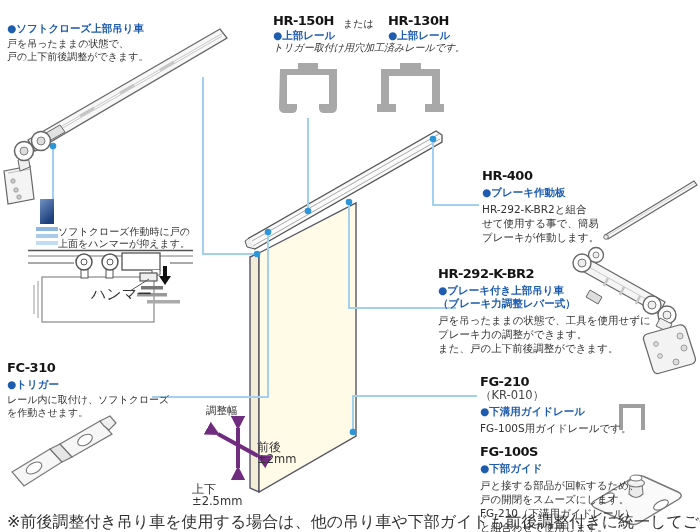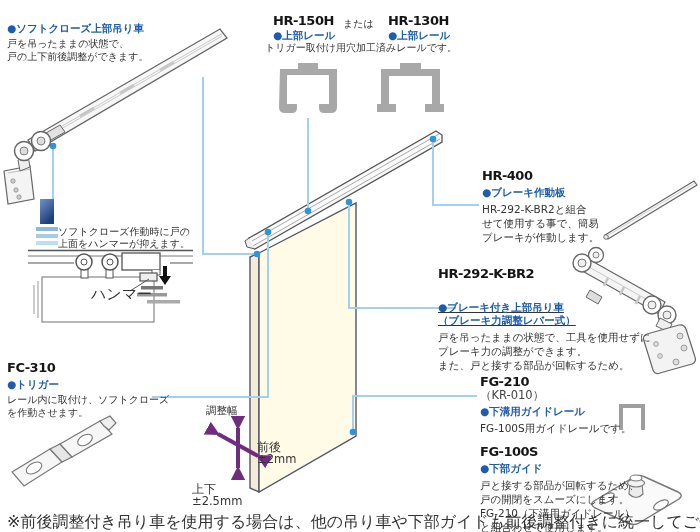--- a/index.html
+++ b/index.html
@@ -179,21 +179,21 @@
       <div>戸を吊ったままの状態で、</div>
       <div>戸の上下前後調整ができます。</div>
     </div>
   </div>
 
   <div class="abs code" style="left:273px;top:14px;">HR-150H</div>
   <div class="abs or" style="left:343px;top:17px;">または</div>
   <div class="abs code" style="left:388px;top:14px;">HR-130H</div>
   <div class="abs cat2" style="left:273px;top:29px;">●上部レール</div>
   <div class="abs cat2" style="left:388px;top:29px;">●上部レール</div>
-  <div class="abs bd" style="left:265px;top:38px;">トリガー取付け用穴加工済みレールです。</div>
+  <div class="abs bd" style="left:273px;top:38px;font-style:italic;">トリガー取付け用穴加工済みレールです。</div>
 
   <div class="deco-block"></div>
   <div class="deco-bar" style="top:227px;height:4px;background:#8fb6dc;"></div>
   <div class="deco-bar" style="top:234px;height:3.5px;background:#a9cbe9;"></div>
   <div class="deco-bar" style="top:241px;height:3.5px;background:#c2dcf1;"></div>
   <div class="badge-cap">
     <div>ソフトクローズ作動時に戸の</div>
     <div>上面をハンマーが抑えます。</div>
   </div>
   <div class="abs hammer-lbl" style="left:91px;top:285px;">ハンマー</div>
@@ -212,28 +212,28 @@
     <div class="cat">●ブレーキ作動板</div>
     <div class="bd2">
       <div>HR-292-K-BR2と組合</div>
       <div>せて使用する事で、簡易</div>
       <div>ブレーキが作動します。</div>
     </div>
   </div>
 
   <div class="abs" style="left:438px;top:267px;">
     <div class="code">HR-292-K-BR2</div>
-    <div style="margin-top:20px;text-decoration:underline;">
+    <div style="margin-top:3px;">
       <div class="cat2">●ブレーキ付き上部吊り車</div>
       <div class="cat2">（ブレーキ力調整レバー式）</div>
     </div>
     <div class="bd2">
       <div>戸を吊ったままの状態で、工具を使用せずに</div>
       <div>ブレーキ力の調整ができます。</div>
-      <div>また、戸と接する部品が回転するため。</div>
+      <div>また、戸の上下前後調整ができます。</div>
     </div>
   </div>
 
   <div class="abs" style="left:480px;top:375px;">
     <div class="code">FG-210</div>
     <div class="code-sub">（KR-010）</div>
     <div class="cat">●下溝用ガイドレール</div>
     <div class="bd2">
       <div>FG-100S用ガイドレールです。</div>
     </div>

